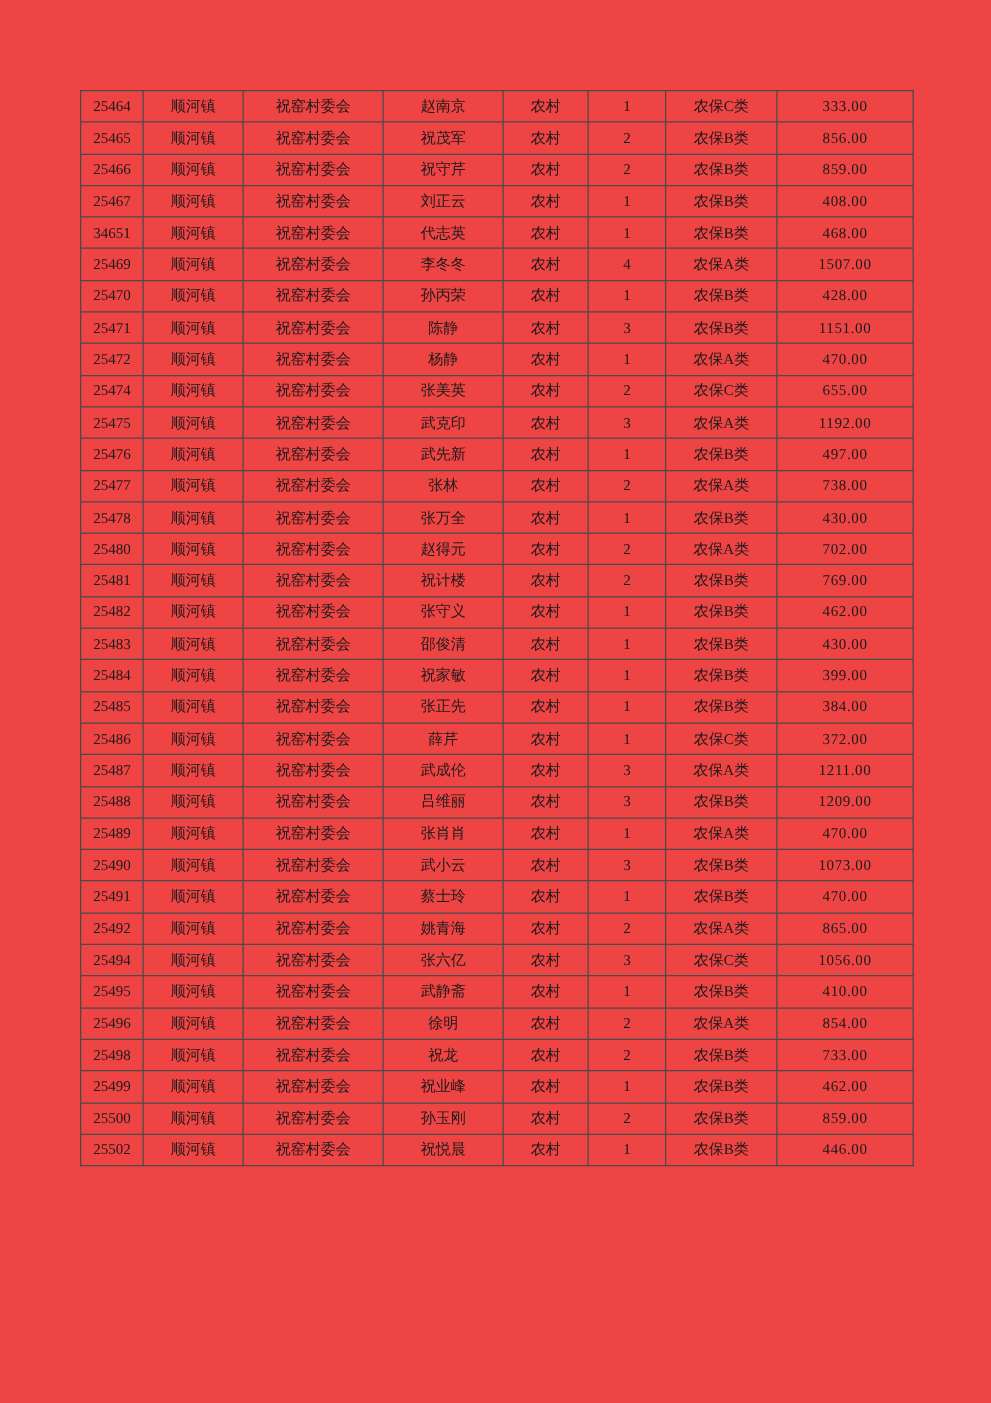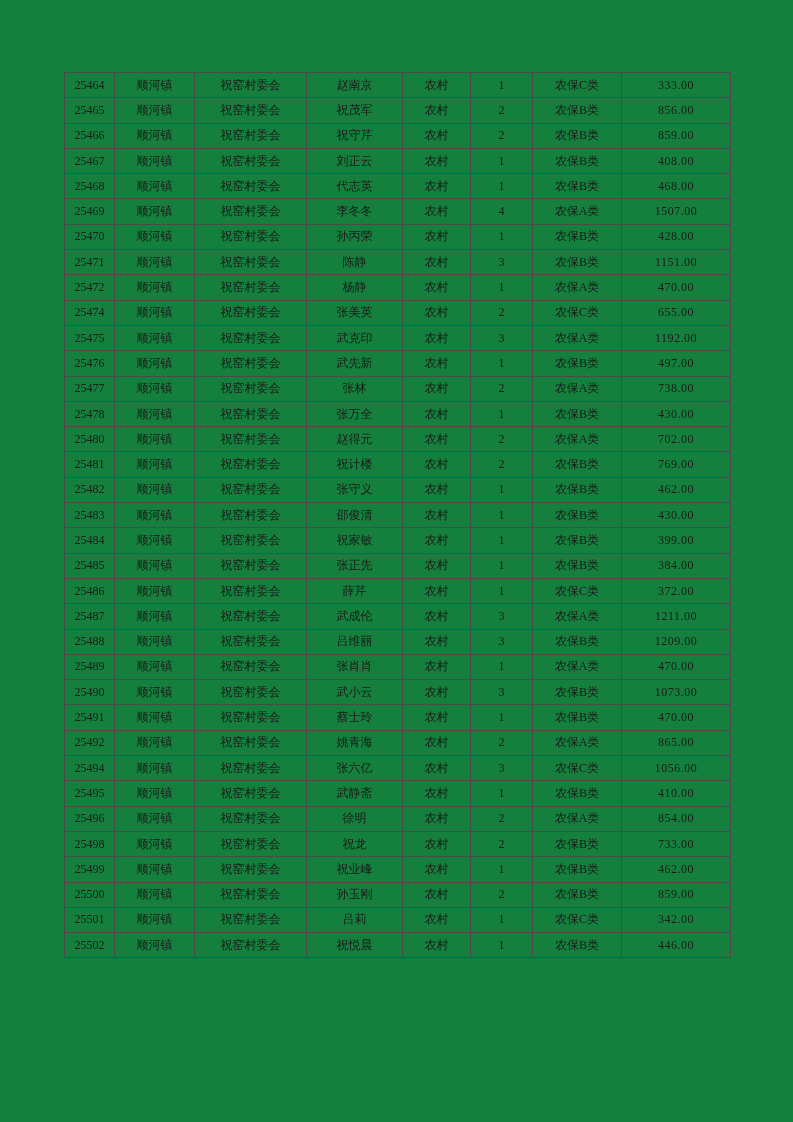--- a/index.html
+++ b/index.html
@@ -4,21 +4,21 @@
 <style>
   * { margin: 0; padding: 0; box-sizing: border-box; }
   html, body {
     background: #ffffff;
     font-family: "Liberation Serif", "DejaVu Serif", serif;
   }
   .page {
     position: relative;
     width: 793px;
     height: 1122px;
-    background: #15803d;
+    background: #ef4444;
     overflow: hidden;
   }
   table.data-table {
     position: absolute;
     left: 64px;
     top: 72px;
     width: 666px;
     border-collapse: collapse;
     table-layout: fixed;
   }
@@ -94,21 +94,21 @@
           <td class="cell-id">25467</td>
           <td class="cell-town">顺河镇</td>
           <td class="cell-village">祝窑村委会</td>
           <td class="cell-name">刘正云</td>
           <td class="cell-type">农村</td>
           <td class="cell-count">1</td>
           <td class="cell-category">农保B类</td>
           <td class="cell-amount">408.00</td>
         </tr>
         <tr>
-          <td class="cell-id">25468</td>
+          <td class="cell-id">34651</td>
           <td class="cell-town">顺河镇</td>
           <td class="cell-village">祝窑村委会</td>
           <td class="cell-name">代志英</td>
           <td class="cell-type">农村</td>
           <td class="cell-count">1</td>
           <td class="cell-category">农保B类</td>
           <td class="cell-amount">468.00</td>
         </tr>
         <tr>
           <td class="cell-id">25469</td>
@@ -382,30 +382,20 @@
         </tr>
         <tr>
           <td class="cell-id">25500</td>
           <td class="cell-town">顺河镇</td>
           <td class="cell-village">祝窑村委会</td>
           <td class="cell-name">孙玉刚</td>
           <td class="cell-type">农村</td>
           <td class="cell-count">2</td>
           <td class="cell-category">农保B类</td>
           <td class="cell-amount">859.00</td>
-        </tr>
-        <tr>
-          <td class="cell-id">25501</td>
-          <td class="cell-town">顺河镇</td>
-          <td class="cell-village">祝窑村委会</td>
-          <td class="cell-name">吕莉</td>
-          <td class="cell-type">农村</td>
-          <td class="cell-count">1</td>
-          <td class="cell-category">农保C类</td>
-          <td class="cell-amount">342.00</td>
         </tr>
         <tr>
           <td class="cell-id">25502</td>
           <td class="cell-town">顺河镇</td>
           <td class="cell-village">祝窑村委会</td>
           <td class="cell-name">祝悦晨</td>
           <td class="cell-type">农村</td>
           <td class="cell-count">1</td>
           <td class="cell-category">农保B类</td>
           <td class="cell-amount">446.00</td>

